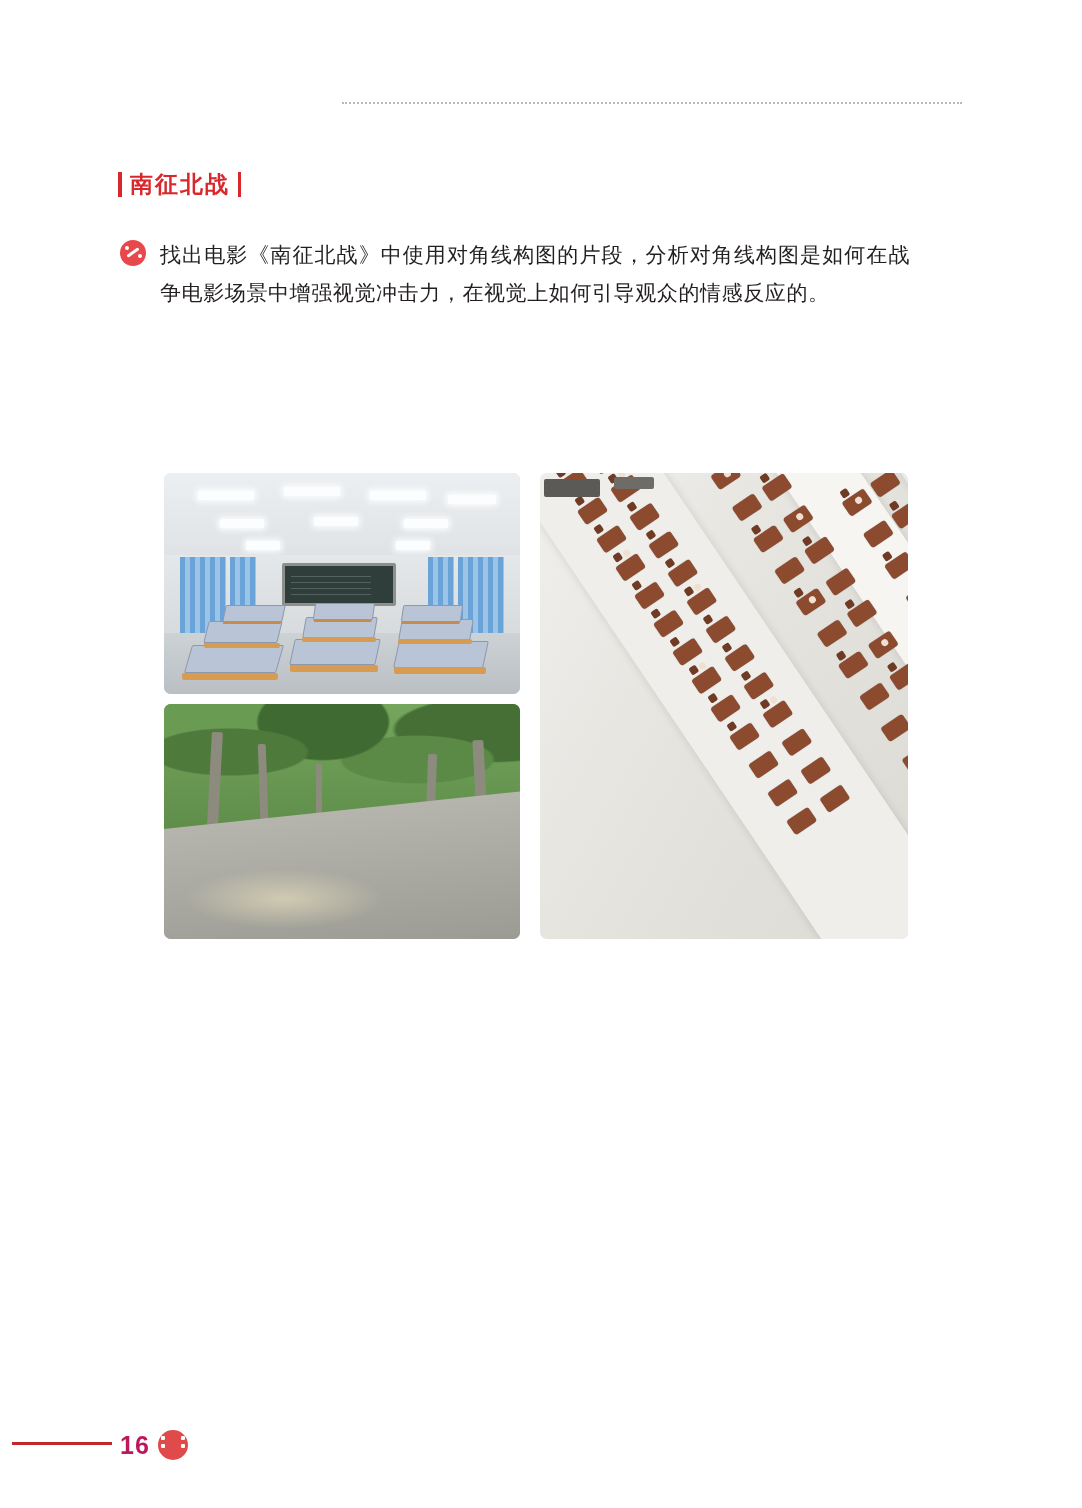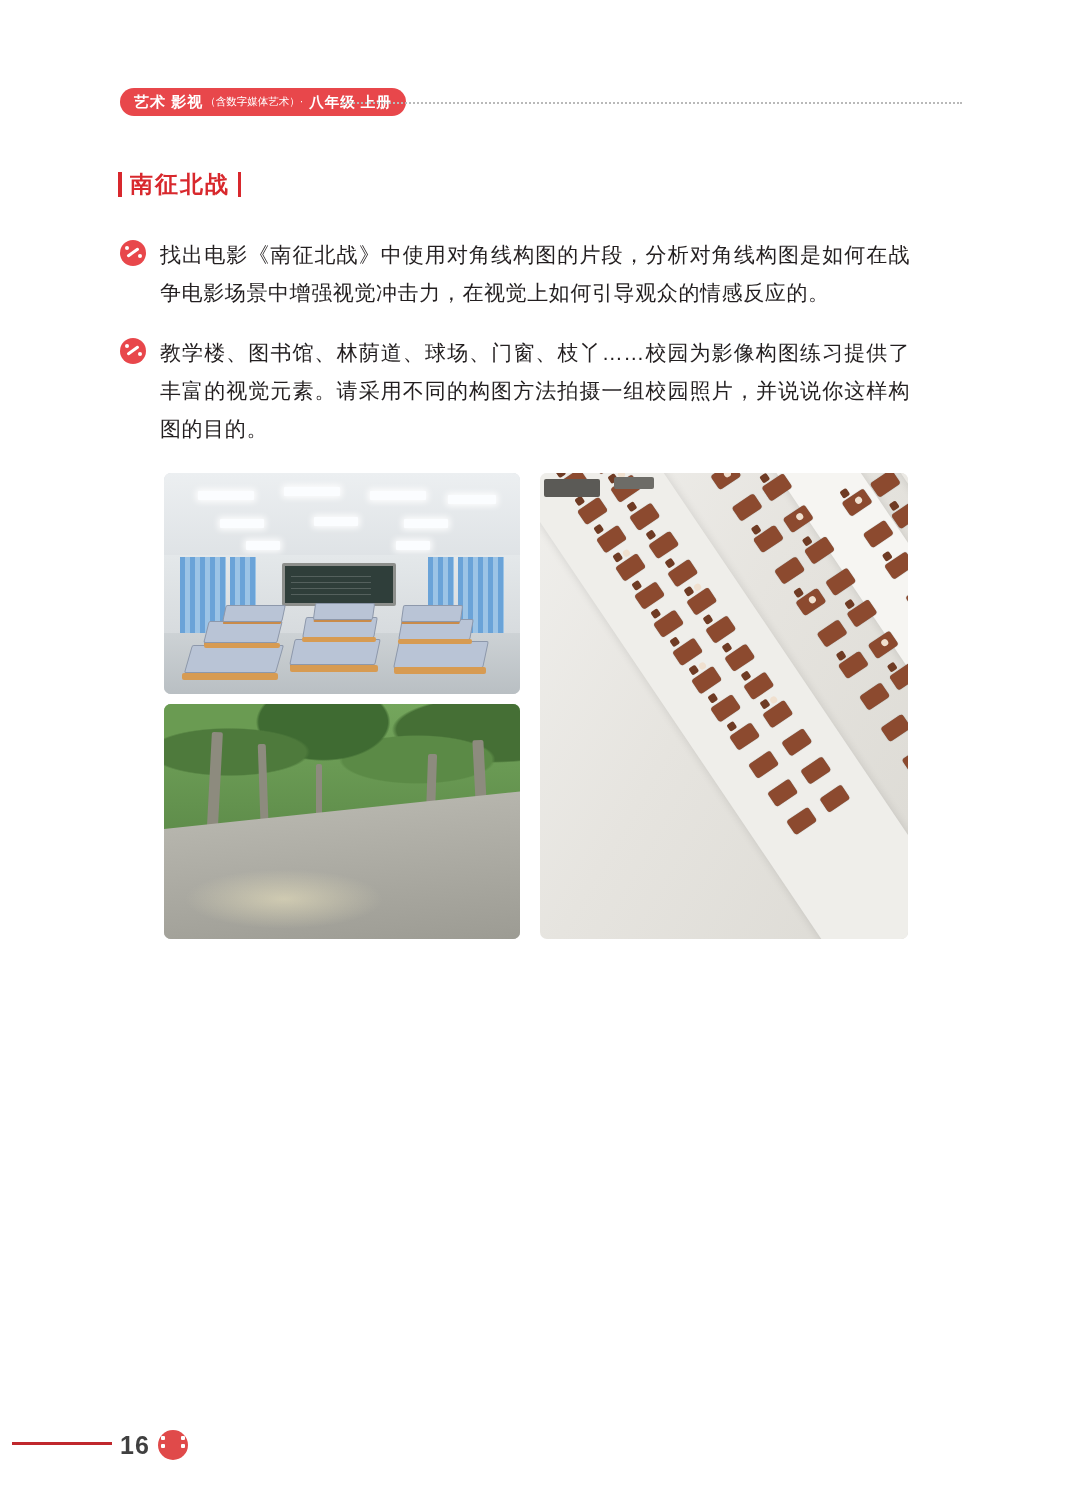--- a/index.html
+++ b/index.html
@@ -284,21 +284,21 @@
     width: 100px;
     height: 3px;
     background: #c0282d;
   }
   .page-number {
     position: absolute;
     left: 120px;
     bottom: 48px;
     font-size: 25px;
     font-weight: bold;
-    color: #404040;
+    color: #be185d;
     letter-spacing: 1px;
   }
   .footer-logo {
     position: absolute;
     left: 158px;
     bottom: 48px;
     width: 30px;
     height: 30px;
     border-radius: 50%;
     background: #e04a4a;
@@ -317,45 +317,36 @@
     background: #ffffff;
     border-radius: 1px;
   }
   .footer-logo::before { left: 3px; top: 6px; box-shadow: 0 8px 0 0 #ffffff; }
   .footer-logo::after  { right: 3px; top: 6px; box-shadow: 0 8px 0 0 #ffffff; }
 </style>
 </head>
 <body>
 
 <div class="header">
-  <div class="header-tag">
-    <span class="t-main">艺术 影视</span>
-    <span class="t-sub">（含数字媒体艺术）·</span>
-    <span class="t-grade">八年级 上册</span>
-  </div>
   <div class="header-dots"></div>
 </div>
 
 <div class="section-title">
   <span class="bar"></span>
   <span class="title-text">南征北战</span>
   <span class="bar-right"></span>
 </div>
 
 <div class="questions">
 
   <div class="q-item">
     <span class="q-bullet"></span>
     <div class="q-text">找出电影《南征北战》中使用对角线构图的片段，分析对角线构图是如何在战争电影场景中增强视觉冲击力，在视觉上如何引导观众的情感反应的。</div>
   </div>
 
-  <div class="q-item">
-    <span class="q-bullet"></span>
-    <div class="q-text">教学楼、图书馆、林荫道、球场、门窗、枝丫……校园为影像构图练习提供了丰富的视觉元素。请采用不同的构图方法拍摄一组校园照片，并说说你这样构图的目的。</div>
-  </div>
 
 </div>
 
 <div class="figures">
 
   <div class="fig fig-classroom">
     <div class="classroom">
       <div class="cl-ceiling"></div>
       <div class="cl-light" style="left:34px;  top:18px; width:56px;"></div>
       <div class="cl-light" style="left:120px; top:14px; width:56px;"></div>

